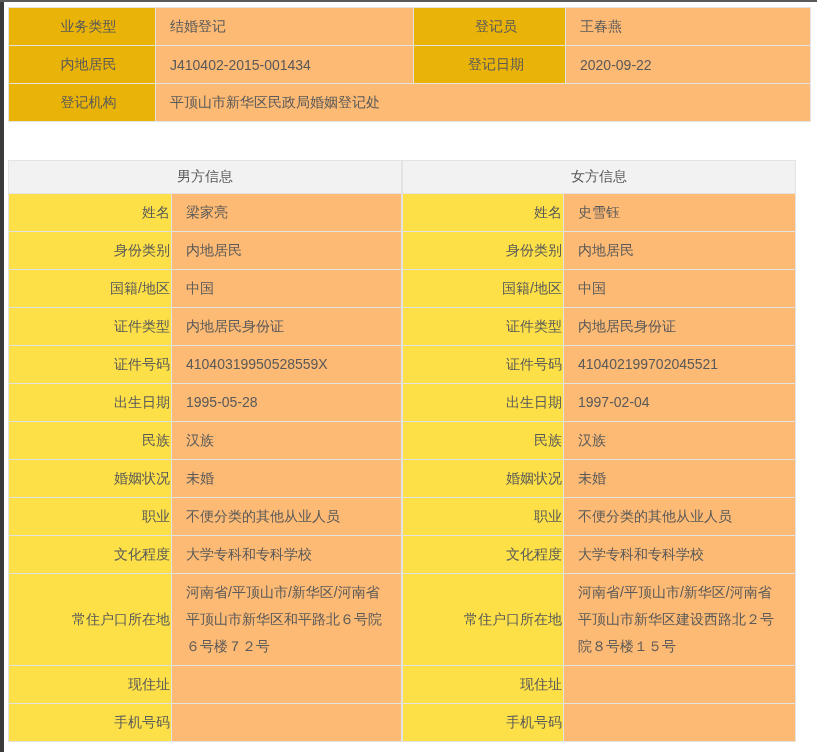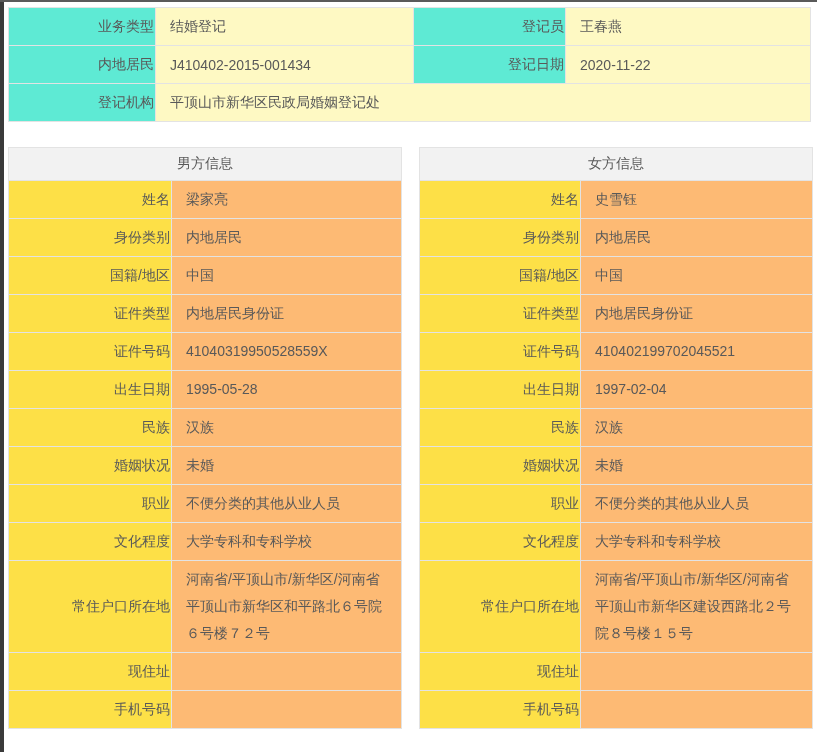--- a/index.html
+++ b/index.html
@@ -36,33 +36,32 @@
   }
   td, th {
     border: 1px solid #e3e3e3;
     font-weight: normal;
     vertical-align: middle;
   }
   
   .reg-table { width: 802px; }
   .reg-table td { height: 38px; }
   .reg-table .lbl {
-    background: #5eead4;
-    text-align: right;
+    background: #eab308;
+    text-align: center;
     padding-left: 14px;
   }
   .reg-table .val {
-    background: #fef9c3;
+    background: #fdba74;
     padding-left: 14px;
   }
   
   .persons {
     display: flex;
-    gap: 17px;
-    margin-top: 25px;
+    margin-top: 38px;
   }
   .person-table { width: 393px; }
   .person-table th.tbl-title {
     background: #f2f2f2;
     height: 33px;
     text-align: center;
     padding: 0;
   }
   .person-table td { height: 38px; }
   .person-table td.lbl {
@@ -98,21 +97,21 @@
         <tr>
       <td class="lbl">业务类型</td>
       <td class="val">结婚登记</td>
       <td class="lbl">登记员</td>
       <td class="val">王春燕</td>
     </tr>
     <tr>
       <td class="lbl">内地居民</td>
       <td class="val">J410402-2015-001434</td>
       <td class="lbl">登记日期</td>
-      <td class="val">2020-11-22</td>
+      <td class="val">2020-09-22</td>
     </tr>
     <tr>
       <td class="lbl">登记机构</td>
       <td class="val" colspan="3">平顶山市新华区民政局婚姻登记处</td>
     </tr>
   </tbody>
     </table>
 
   <div class="persons">
 

